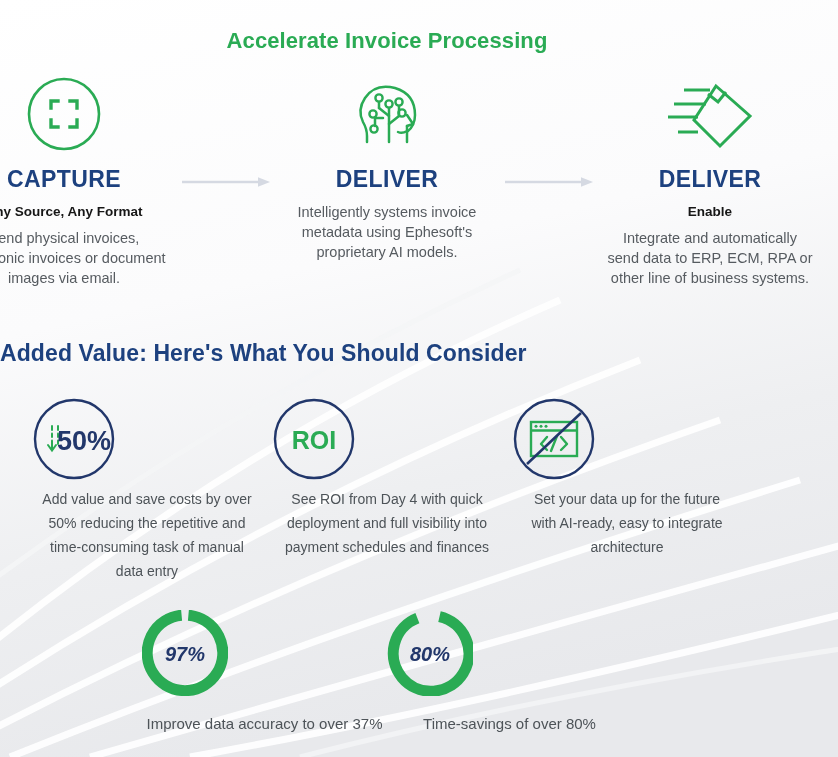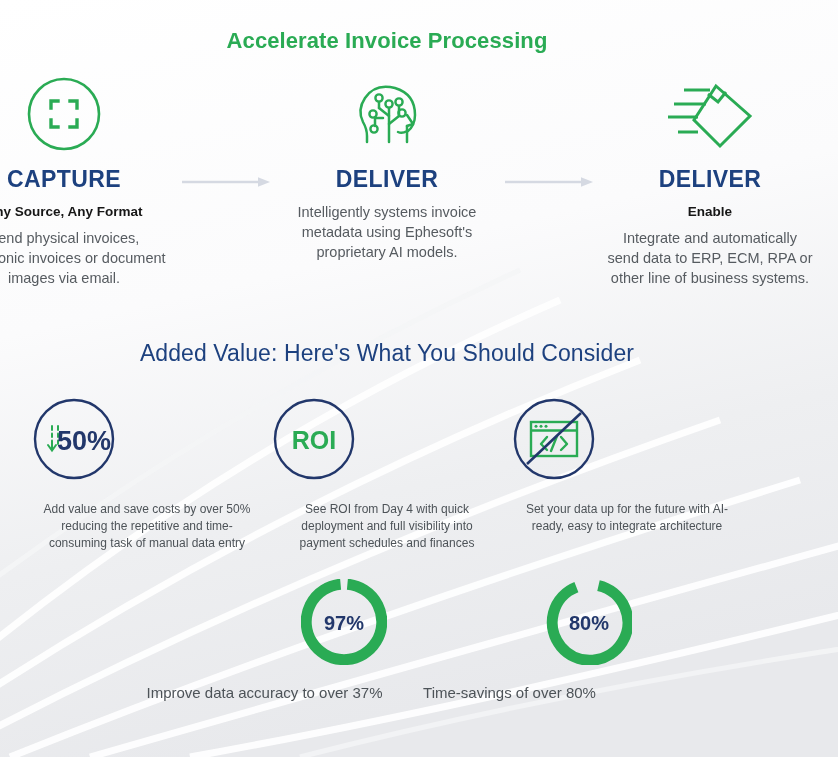--- a/index.html
+++ b/index.html
@@ -81,24 +81,24 @@
     width: 108px;
     display: flex;
     justify-content: center;
     align-items: center;
     height: 92px;
     margin-top: 68px;
   }
 
   
   .section2-title {
-    text-align: center;
+    text-align: left;
     color: #1d417f;
     font-size: 23px;
-    font-weight: normal;
+    font-weight: bold;
     margin: 0;
     padding-top: 52px;
     letter-spacing: 0.1px;
   }
   .value-row {
     display: flex;
     justify-content: center;
     align-items: flex-start;
     margin-top: 24px;
     padding: 0 60px;
@@ -108,42 +108,42 @@
     text-align: center;
     flex: 0 0 auto;
   }
   .value-icon {
     height: 96px;
     display: flex;
     align-items: center;
   }
   .value-body {
     color: #4d5358;
-    font-size: 12px;
-    line-height: 17px;
-    margin-top: 14px;
+    font-size: 14px;
+    line-height: 24px;
     padding: 0 14px;
   }
 
   .stats-row {
     display: flex;
     justify-content: center;
     align-items: flex-start;
     margin-top: 22px;
   }
   .stat-card {
     width: 245px;
     text-align: center;
     flex: 0 0 auto;
   }
   .stat-icon {
     height: 96px;
     display: flex;
     align-items: center;
-    justify-content: flex-end;
+    justify-content: flex-start;
+    font-style: italic;
   }
   .stat-body {
     color: #4d5358;
     font-size: 15px;
     line-height: 22px;
     margin-top: 12px;
   }
 </style>
 </head>
 <body>

